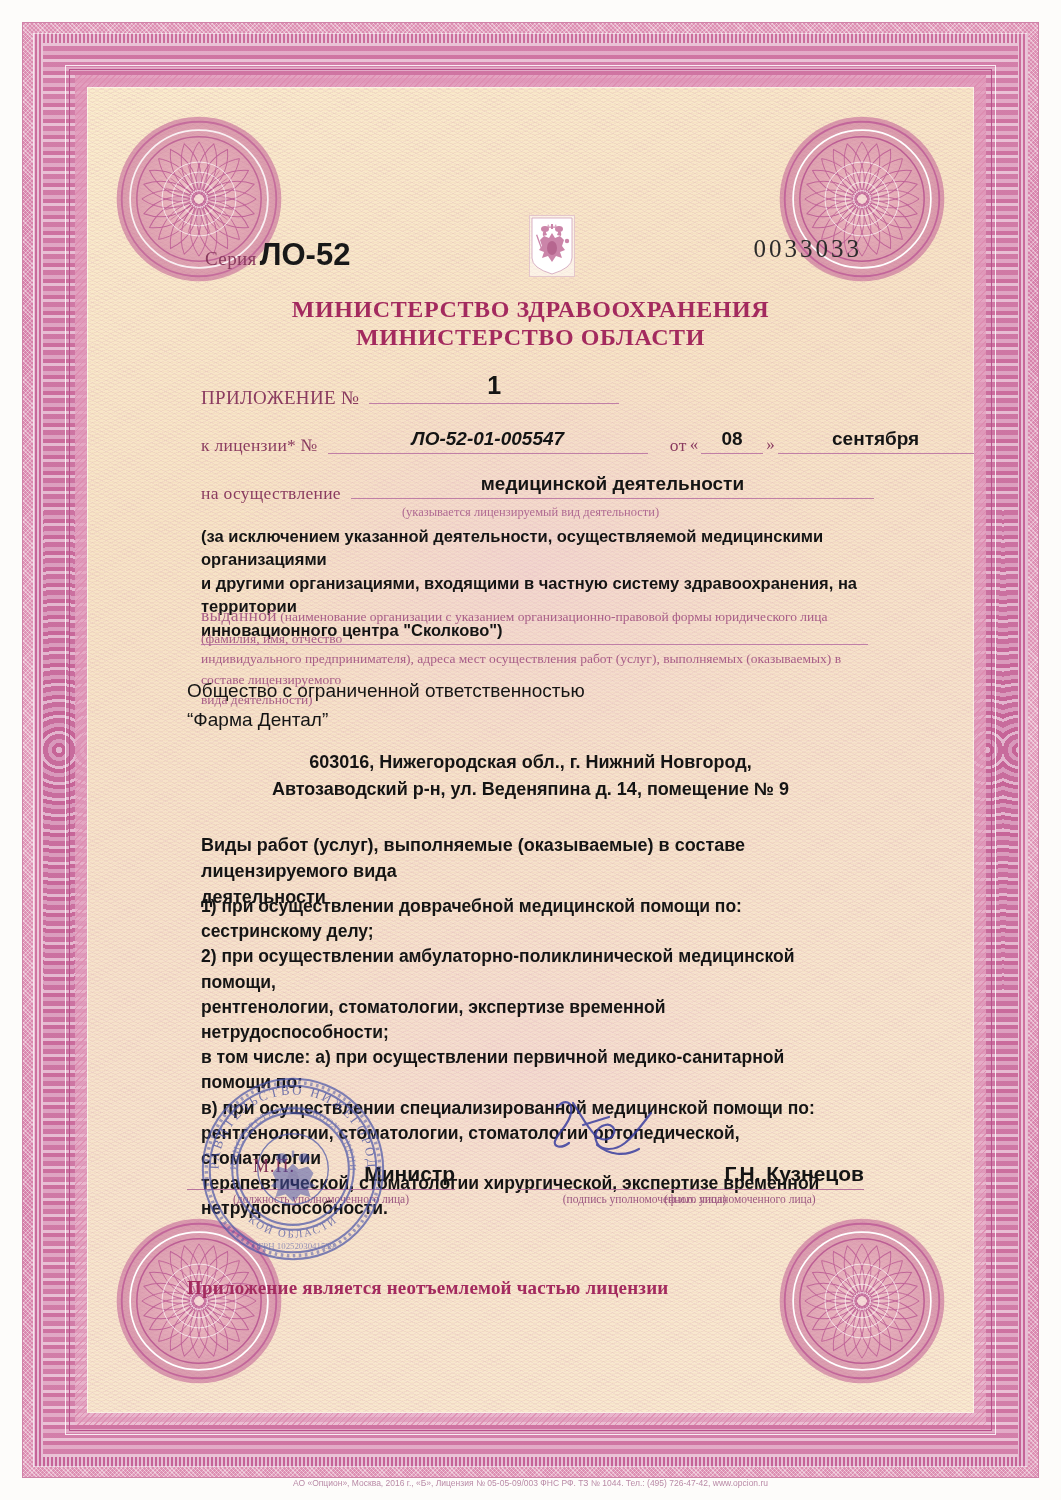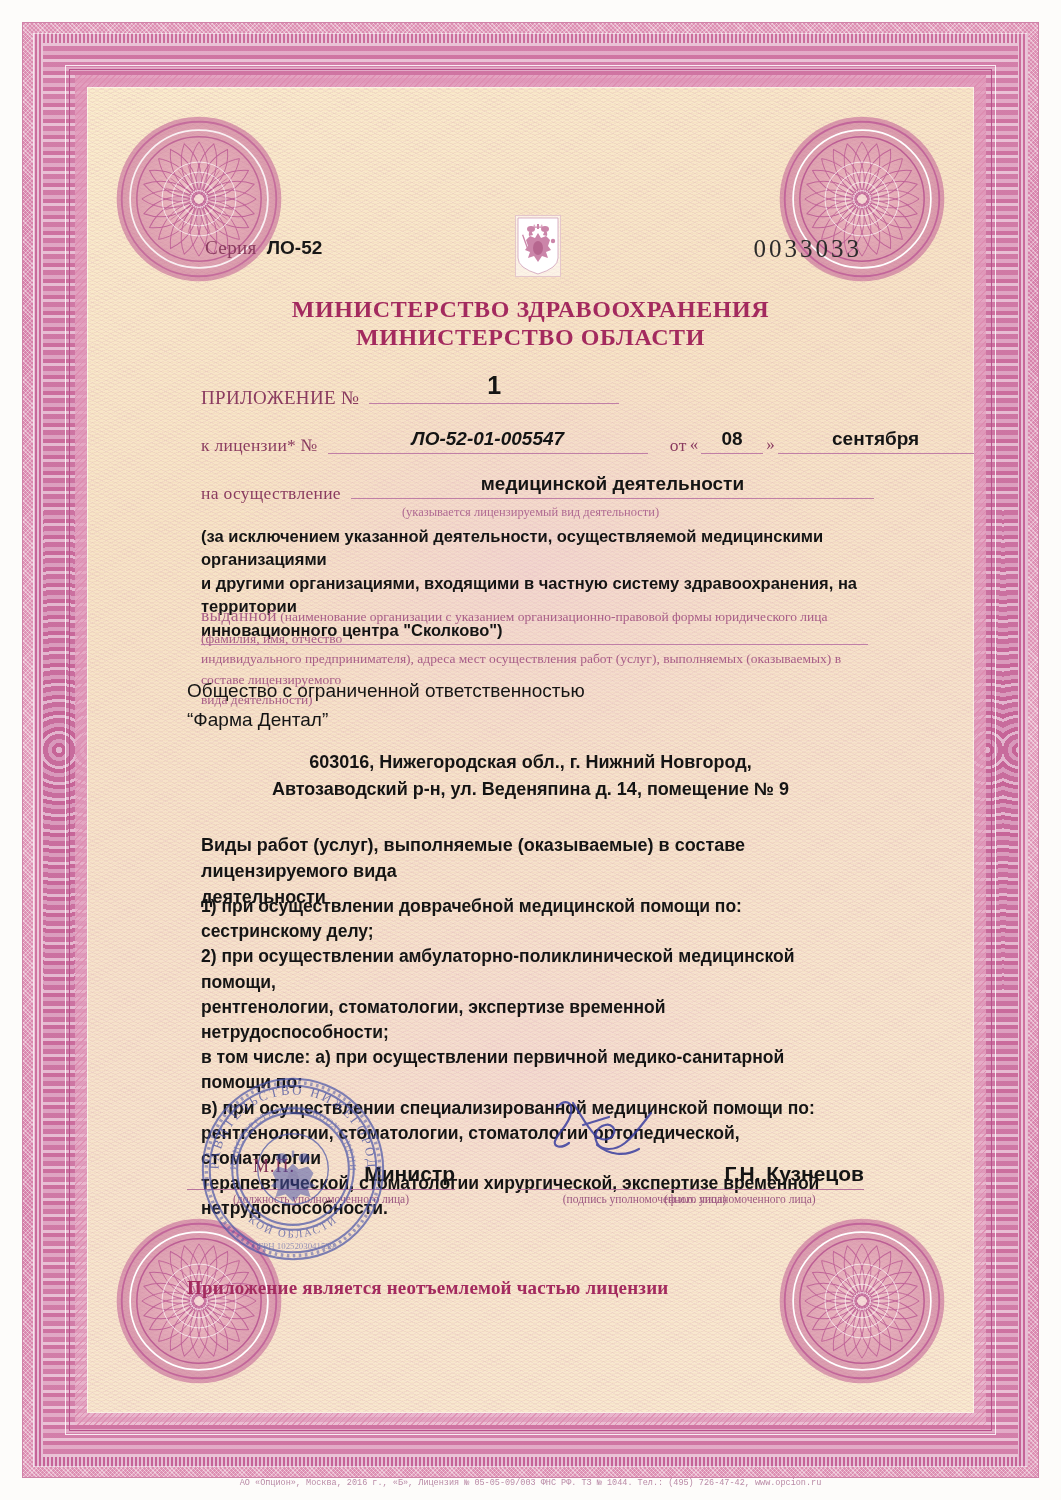--- a/index.html
+++ b/index.html
@@ -107,22 +107,22 @@
     display: flex; align-items: flex-start; justify-content: space-between;
   }
   .series {
     font-family: "Liberation Serif", serif;
     font-size: 19px; color: #8a3b5f; letter-spacing: .4px;
     padding-top: 22px; padding-left: 18px;
     white-space: nowrap;
   }
   .series b {
     font-family: "Liberation Sans", sans-serif;
-    font-size: 19px; color: #181818; font-weight: bold; letter-spacing: 0;
-    margin-left: 10px;
+    font-size: 31px; color: #181818; font-weight: bold; letter-spacing: 0;
+    margin-left: 3px;
   }
   .emblem-box {
     width: 46px; height: 62px; position: relative;
     background: rgba(255,255,255,.55);
     border: 1px solid rgba(190,120,155,.35);
   }
   .docnum {
     font-family: "Liberation Serif", serif;
     font-size: 25px; color: #2b2b2b; letter-spacing: 3px;
     padding-top: 20px; padding-right: 12px;
@@ -267,21 +267,21 @@
     position: absolute; left: 0; bottom: 34px; width: 100%;
     text-align: left;
     font-family: "Liberation Serif", serif;
     font-weight: bold; font-size: 19px; color: #a32a5e;
     letter-spacing: .2px;
   }
 
   .printer-line {
     position: absolute; left: 0; bottom: 12px; width: 1061px;
     text-align: center;
-    font-family: Liberation Mono, monospace;
+    font-family: Liberation Sans, sans-serif;
     font-size: 8.5px; color: #b98aa6;
     z-index: 9;
   }
 </style>
 </head>
 <body>
 
 <div id="doc">
 
   <div class="frame-outer">

